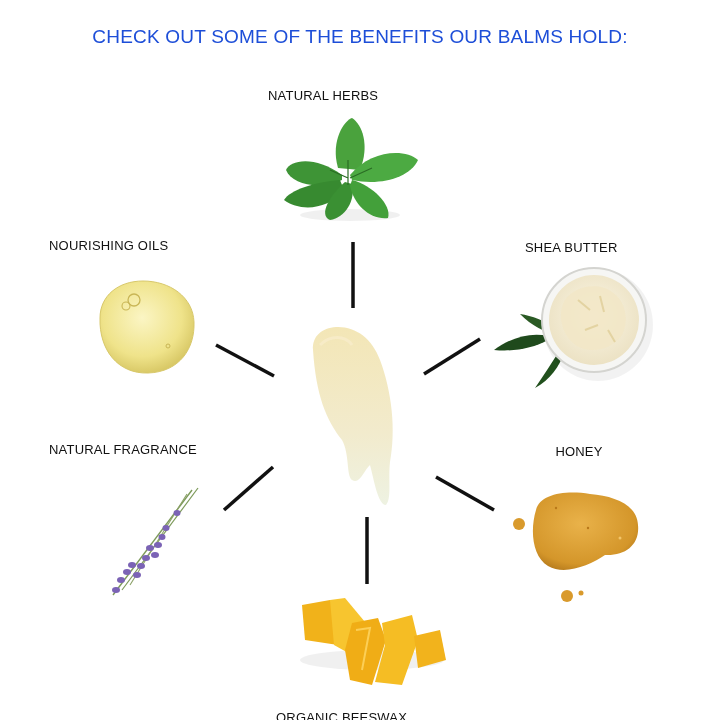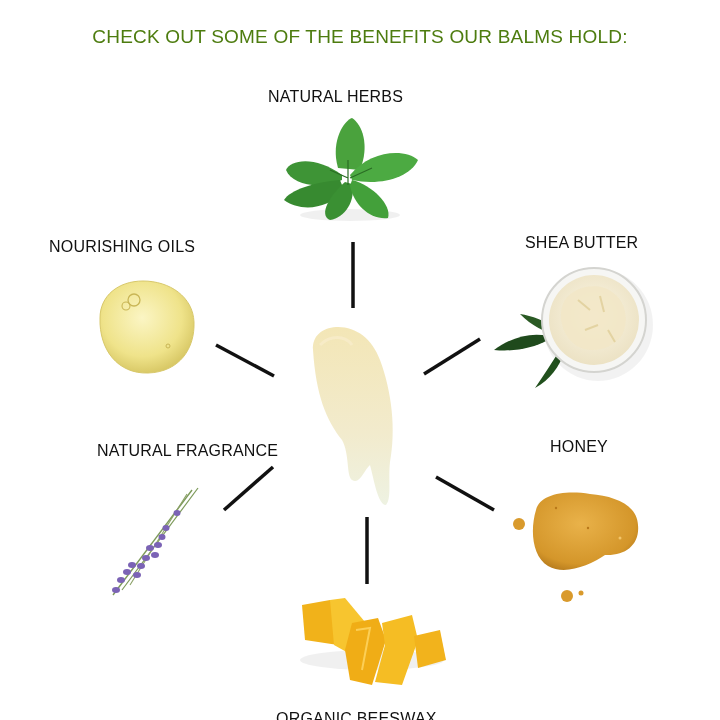--- a/index.html
+++ b/index.html
@@ -1,32 +1,32 @@
 <!DOCTYPE html>
 <html><head>
 <meta charset="utf-8">
 <style>
   html,body{margin:0;padding:0;background:#ffffff;}
   body{width:720px;height:720px;position:relative;overflow:hidden;font-family:"Liberation Sans","DejaVu Sans",sans-serif;color:#111;}
-  .title{position:absolute;left:0;width:720px;top:26px;text-align:center;font-size:19px;letter-spacing:0.2px;color:#4d7c0f;}
-  .label{position:absolute;font-size:16px;color:#111;letter-spacing:0.2px;white-space:nowrap;}
+  .title{position:absolute;left:0;width:720px;top:26px;text-align:center;font-size:19px;letter-spacing:0.2px;color:#1d4ed8;}
+  .label{position:absolute;font-size:13px;color:#111;letter-spacing:0.2px;white-space:nowrap;}
   .label.center{text-align:center;}
   svg.layer{position:absolute;left:0;top:0;width:720px;height:720px;}
 </style>
 </head>
 <body>
 
 <div class="title">CHECK OUT SOME OF THE BENEFITS OUR BALMS HOLD:</div>
 
 <div class="label" style="left:268px;top:88px;">NATURAL HERBS</div>
 <div class="label" style="left:49px;top:238px;">NOURISHING OILS</div>
-<div class="label" style="left:525px;top:234px;">SHEA BUTTER</div>
-<div class="label" style="left:49px;top:442px;margin-left:48px;">NATURAL FRAGRANCE</div>
+<div class="label" style="left:525px;top:240px;">SHEA BUTTER</div>
+<div class="label" style="left:49px;top:442px;">NATURAL FRAGRANCE</div>
 <div class="label center" style="left:484px;top:424px;width:190px;">
-  <div style="margin-top:14px;">HONEY</div>
+  <div style="margin-top:20px;">HONEY</div>
 </div>
 <div class="label" style="left:276px;top:710px;">ORGANIC BEESWAX</div>
 
 <svg class="layer" viewBox="0 0 720 720" xmlns="http://www.w3.org/2000/svg">
   <defs>
     <radialGradient id="oilG" cx="45%" cy="40%" r="60%">
       <stop offset="0%" stop-color="#fbf5c4"></stop>
       <stop offset="70%" stop-color="#efe38a"></stop>
       <stop offset="100%" stop-color="#d9c967"></stop>
     </radialGradient>

